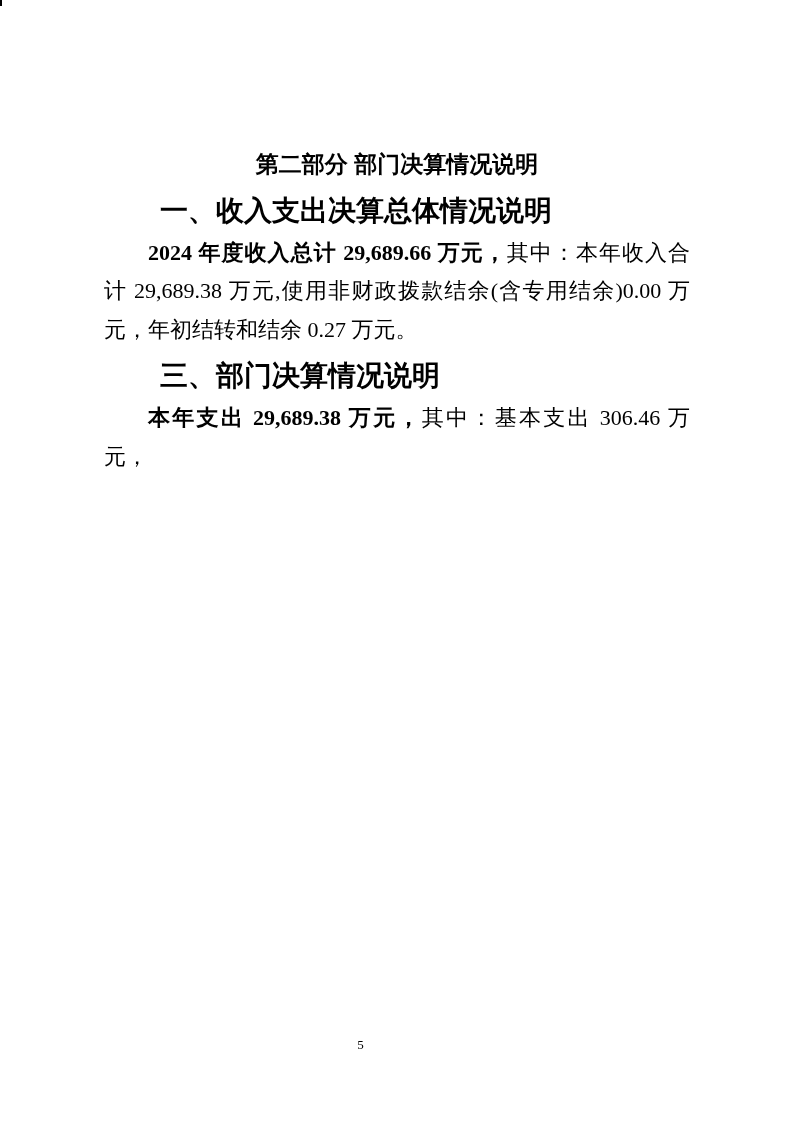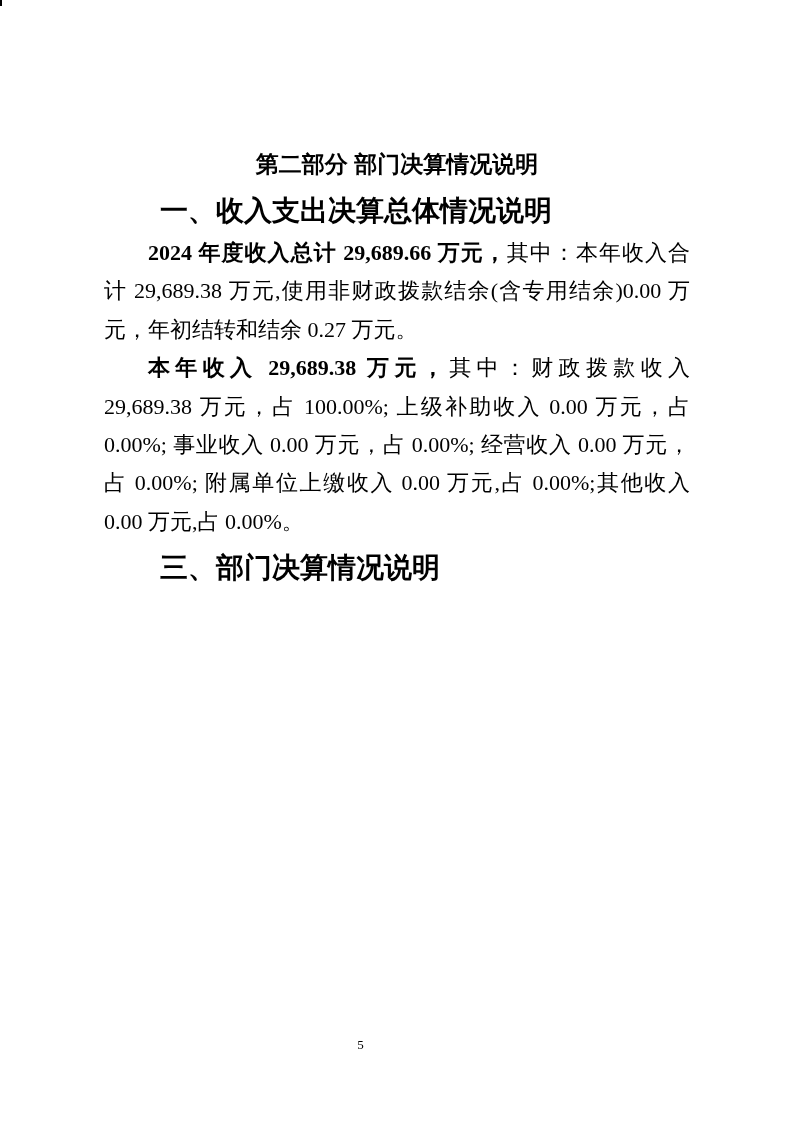--- a/index.html
+++ b/index.html
@@ -76,20 +76,20 @@
   <div class="content">
     <h1 class="doc-title">第二部分 部门决算情况说明</h1>
 
     <h2 class="sec-heading">一、收入支出决算总体情况说明</h2>
 
     <p class="para"><b>2024 年度收入总计 29,689.66 万元，</b><span>其中：本年收入合计 29,689.38 万元,使用非财政拨款结余(含专用结余)0.00 万元，年初结转和结余 0.27 万元。</span></p>
 
 
 
 
-    <p class="para"><b>本年收入 29,689.38 万元，</b><span>其中：财政拨款收入 29,689.38 万元，占 100.00%; 上级补助收入 0.00 万元，占 0.00%; 事业收入 0.00 万元，占 0.00%; 经营收入 0.00 万元，占 0.00%; 附属单位上缴收入 0.00 万元,占 0.00%;其他收入 0.00 万元,占 0.00%。</span></p>
 
     <h2 class="sec-heading">三、部门决算情况说明</h2>
 
+    <p class="para"><b>本年支出 29,689.38 万元，</b><span>其中：基本支出 306.46 万元，</span></p>
   </div>
 
   <div class="page-number">5</div>
 </div>
 
 </body></html>

